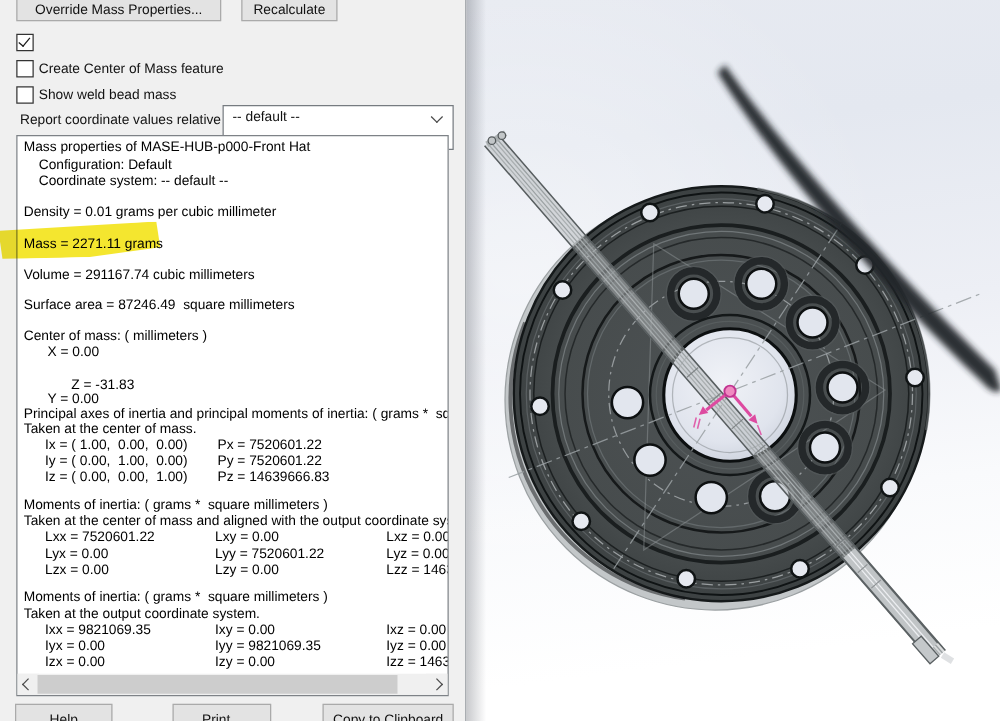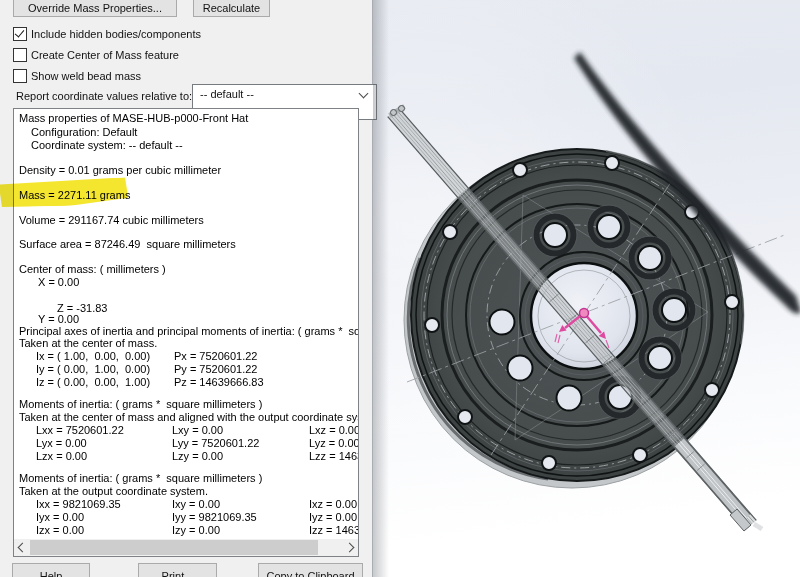--- a/index.html
+++ b/index.html
@@ -21,21 +21,21 @@
   .opt-row{position:absolute;left:13px;height:14px;display:flex;align-items:center;}
   .cbx{position:relative;width:12px;height:12px;background:#fff;border:1px solid #333;
        display:inline-block;flex:0 0 auto;}
   .cbx .mark{position:absolute;left:3px;top:0px;width:4px;height:8px;
        border-right:1.8px solid #1a1a1a;border-bottom:1.8px solid #1a1a1a;
        transform:rotate(40deg);display:none;}
   .cbx.checked .mark{display:block;}
   .opt-label{font-size:11px;color:#111;margin-left:4px;white-space:pre;}
 
   .combo-label{position:absolute;left:16px;top:90px;font-size:11px;color:#111;}
-  .combo{position:absolute;left:192px;top:84px;width:185px;height:36px;box-sizing:border-box;
+  .combo{position:absolute;left:178px;top:84px;width:185px;height:36px;box-sizing:border-box;
          background:#fff;border:1px solid #767b80;}
   .combo .val{position:absolute;left:7px;top:3px;font-size:11px;color:#111;white-space:pre;}
   .chev{position:absolute;display:inline-block;width:6px;height:6px;
         border-right:1.4px solid #4a4a4a;border-bottom:1.4px solid #4a4a4a;}
   .chev-down{right:9px;top:5px;transform:rotate(45deg);}
 
   
   .report-box{position:absolute;left:13px;top:108px;width:346px;height:449px;box-sizing:border-box;
               background:#fff;border:1px solid #7e8287;overflow:hidden;}
   .rline{position:absolute;left:0;width:100%;height:13px;}
@@ -69,21 +69,20 @@
 
   <div class="dialog">
 
     <div class="wbtn btn-top1">Override Mass Properties...</div>
     <div class="wbtn btn-top2">Recalculate</div>
 
     <div class="opt-row" style="top:27px">
       <span class="cbx checked">
           <span class="mark"></span>
         </span>
-      <span class="opt-label">Include hidden bodies/components</span>
     </div>
     <div class="opt-row" style="top:48px">
       <span class="cbx"></span>
       <span class="opt-label">Create Center of Mass feature</span>
     </div>
     <div class="opt-row" style="top:69px">
       <span class="cbx"></span>
       <span class="opt-label">Show weld bead mass</span>
     </div>
 

